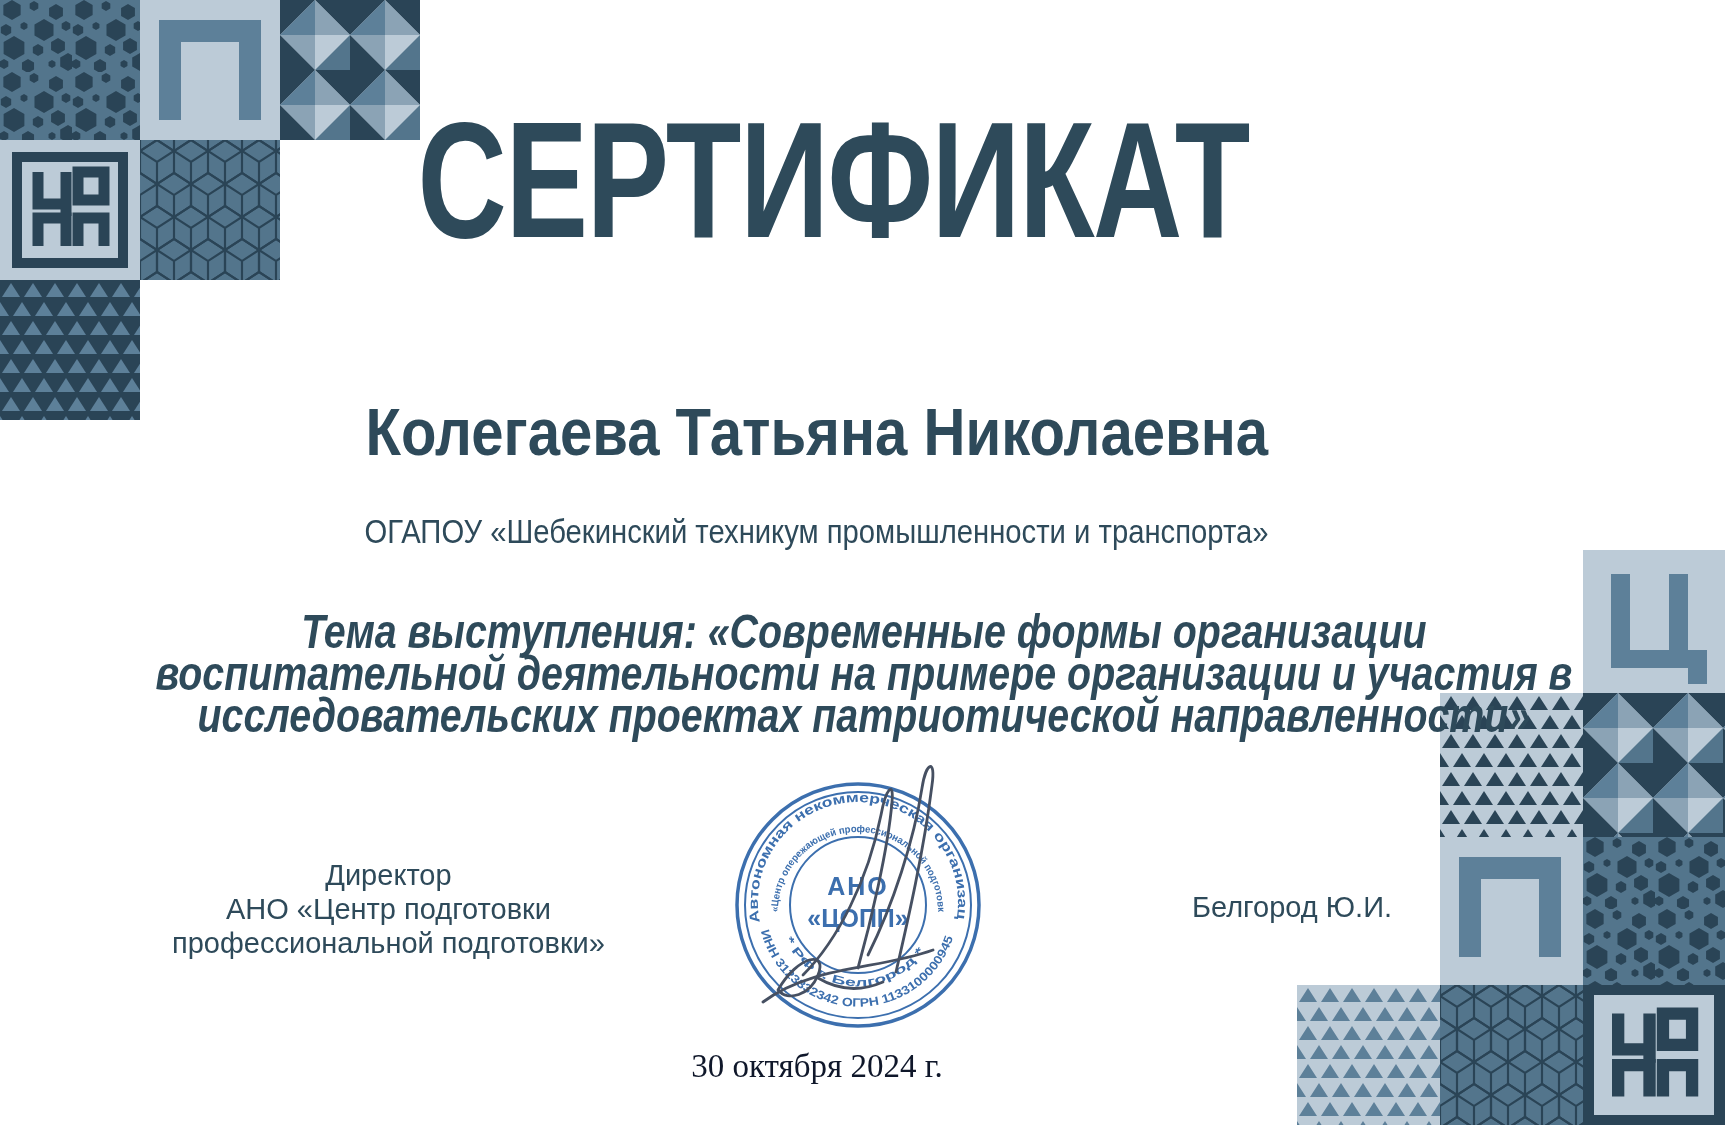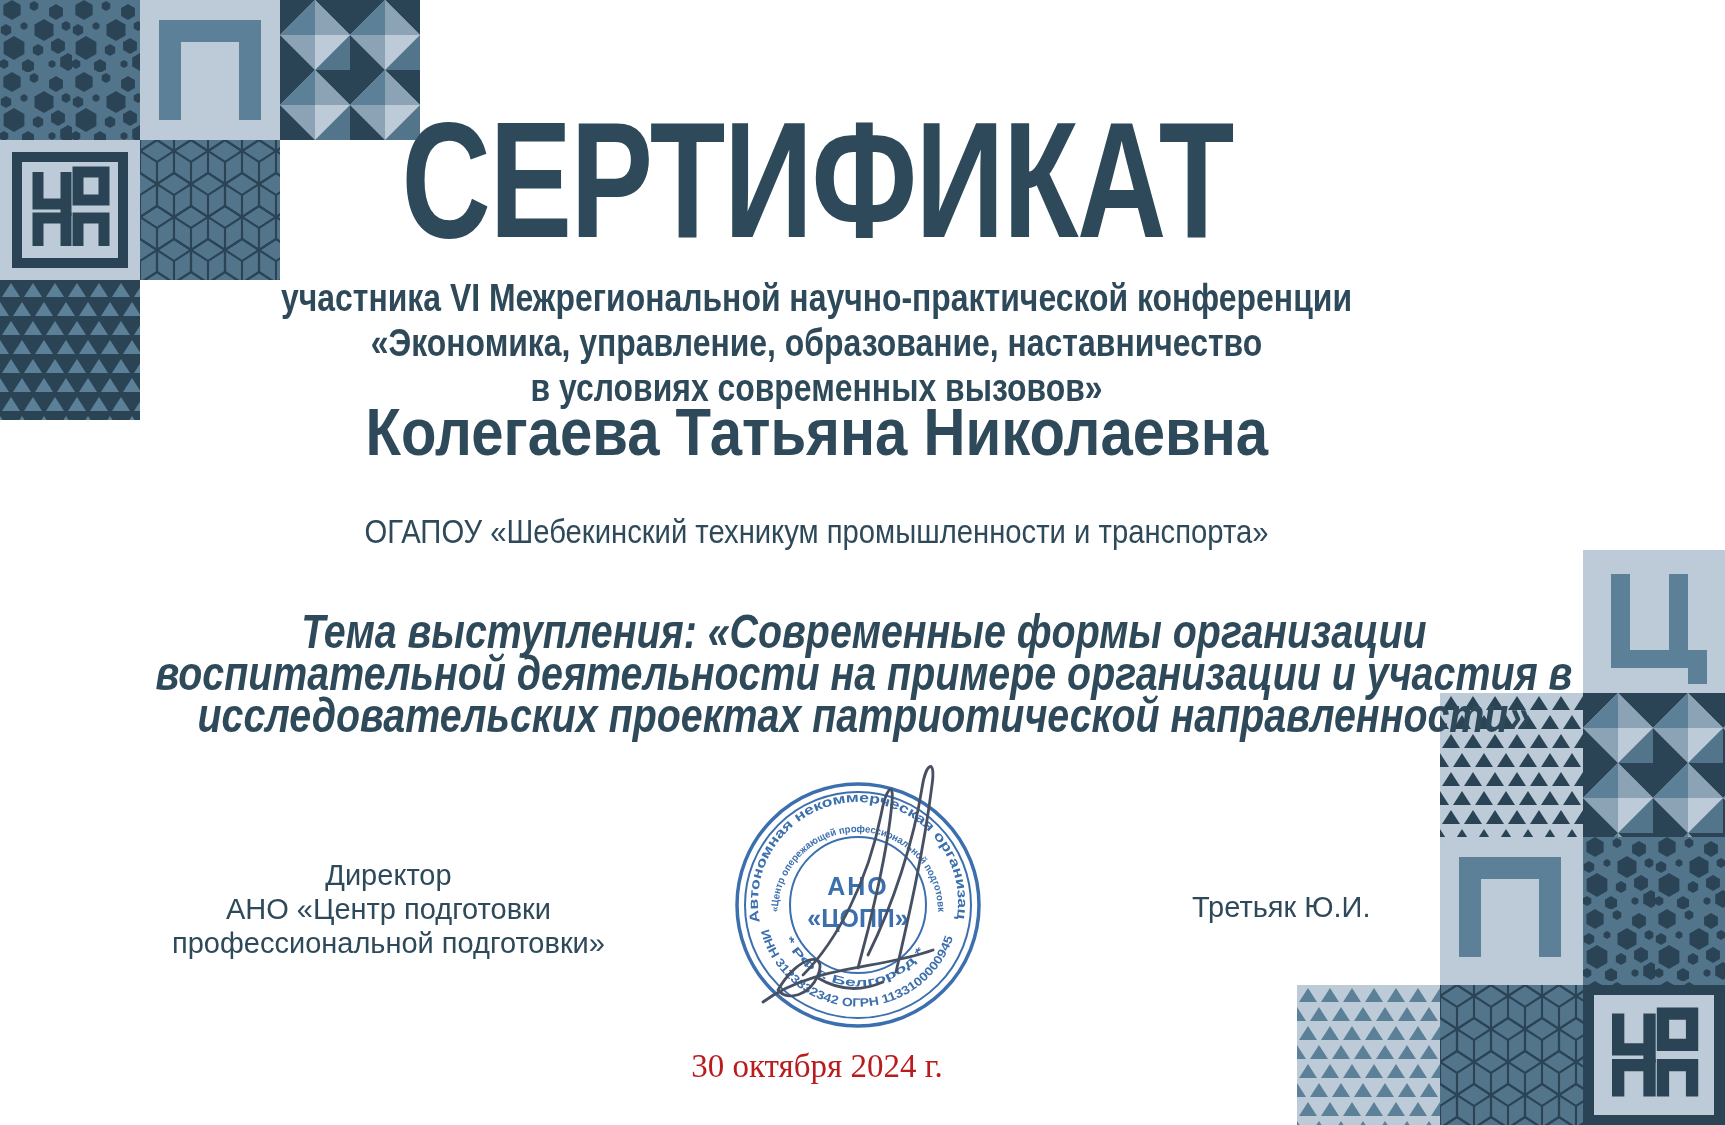--- a/index.html
+++ b/index.html
@@ -6,33 +6,33 @@
   .canvas{
     position:relative; width:1725px; height:1125px; overflow:hidden;
     background:#ffffff; font-family:"Liberation Sans", sans-serif; color:#2e4a5a;
   }
   .tile{position:absolute; display:block;}
   .tile-css{position:absolute; background:#bccbd7;}
   .glyph-pi{position:absolute; left:19px; top:20px; width:102px; height:100px;
     border:22px solid #5d8099; border-bottom:none; box-sizing:border-box;}
   .center-col{position:absolute; left:0; width:1634px; text-align:center;}
   .cond{display:inline-block; transform-origin:50% 0; white-space:nowrap;}
-  .title{top:98px; font-size:165px; font-weight:700; line-height:1;}
+  .title{top:98px; font-size:165px; font-weight:700; line-height:1;margin-left:16px;}
   .title .cond{transform:scaleX(0.75); letter-spacing:-2px;}
   .subtitle{top:276px; font-size:38px; font-weight:700; line-height:45px;}
   .subtitle .cond{transform:scaleX(0.84);}
   .name{top:396px; font-size:66px; font-weight:700; line-height:1.1;}
   .name .cond{transform:scaleX(0.88);}
   .institution{top:512px; font-size:34px; font-weight:400;}
   .institution .cond{transform:scaleX(0.86);}
   .topic{top:611px; font-size:48px; font-weight:700; font-style:italic; line-height:42px;}
   .topic .cond{transform:scaleX(0.82);}
   .director{position:absolute; left:172px; top:858px; font-size:29px; line-height:34px; text-align:center;}
   .signer{position:absolute; left:1192px; top:891px; font-size:29px;}
-  .date{top:1048px; font-family:"Liberation Serif", serif; font-size:33px; color:#b91c1c;}
+  .date{top:1048px; font-family:"Liberation Serif", serif; font-size:33px; color:#0f172a;}
   .stamp{position:absolute; left:718px; top:740px;}
   .defs-holder{position:absolute; width:0; height:0; overflow:hidden;}
 </style>
 </head>
 <body>
 
 <div class="canvas">
 
   <svg class="defs-holder" aria-hidden="true">
     <defs>
@@ -167,27 +167,20 @@
   <svg class="tile" style="left:1583px;top:985px" width="142" height="140">
     <rect width="142" height="140" fill="#2a4456"></rect>
     <rect x="11" y="10" width="120" height="120" fill="#bccbd7"></rect>
     <use href="#tsopp-letters" transform="translate(71,70) scale(1.12) translate(-70,-69)"></use>
   </svg>
 
   <div class="center-col title">
     <span class="cond">СЕРТИФИКАТ</span>
   </div>
 
-  <div class="center-col subtitle">
-    <span class="cond">
-      <div>участника VI Межрегиональной научно-практической конференции</div>
-      <div>«Экономика, управление, образование, наставничество</div>
-      <div>в условиях современных вызовов»</div>
-    </span>
-  </div>
 
   <div class="center-col name">
     <span class="cond">Колегаева Татьяна Николаевна</span>
   </div>
 
   <div class="center-col institution">
     <span class="cond">ОГАПОУ «Шебекинский техникум промышленности и транспорта»</span>
   </div>
 
   <div class="center-col topic">
@@ -197,21 +190,21 @@
       <div>исследовательских проектах патриотической направленности»</div>
     </span>
   </div>
 
   <div class="director">
     <div>Директор</div>
     <div>АНО «Центр подготовки</div>
     <div>профессиональной подготовки»</div>
   </div>
 
-  <div class="signer">Третьяк Ю.И.</div>
+  <div class="signer">Белгород Ю.И.</div>
 
   <svg class="stamp" width="280" height="300" viewBox="0 0 280 300">
     <g transform="translate(6,31)" fill="none" stroke="#3c6fae">
       <circle cx="134" cy="134" r="121" stroke-width="3.5"></circle>
       <circle cx="134" cy="134" r="113" stroke-width="2"></circle>
       <circle cx="134" cy="134" r="68" stroke-width="2"></circle>
       <path id="arcOuterTop" d="M36,151 A100,100 0 1 1 232,151" stroke="none"></path>
       <path id="arcOuterBottom" d="M37,160 A100,100 0 0 0 231,160" stroke="none"></path>
       <path id="arcInnerTop" d="M54,141 A80,80 0 1 1 214,141" stroke="none"></path>
       <path id="arcInnerBottom" d="M61,168 A80,80 0 0 0 207,168" stroke="none"></path>

